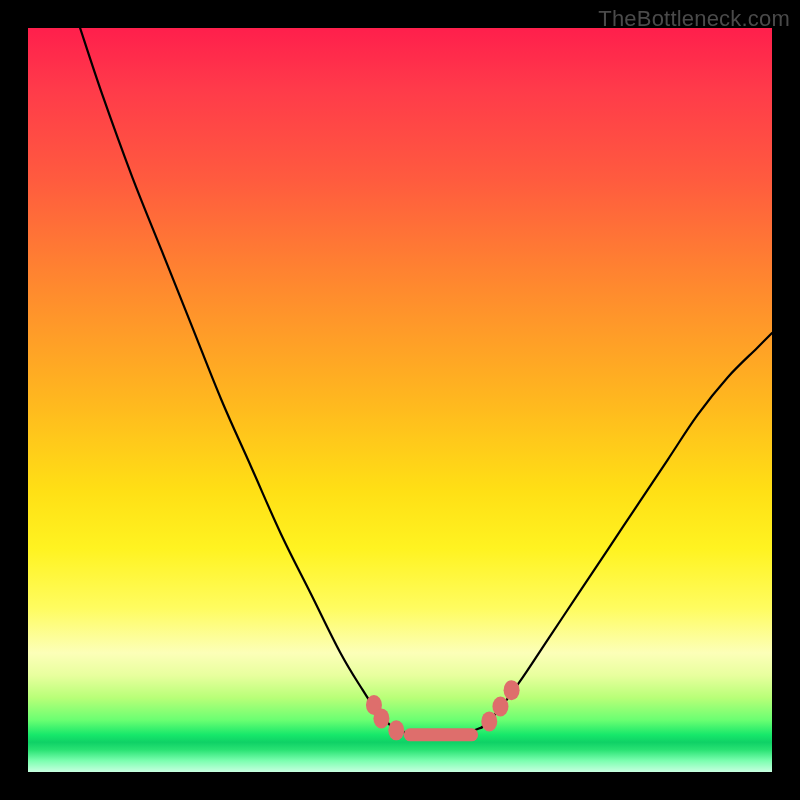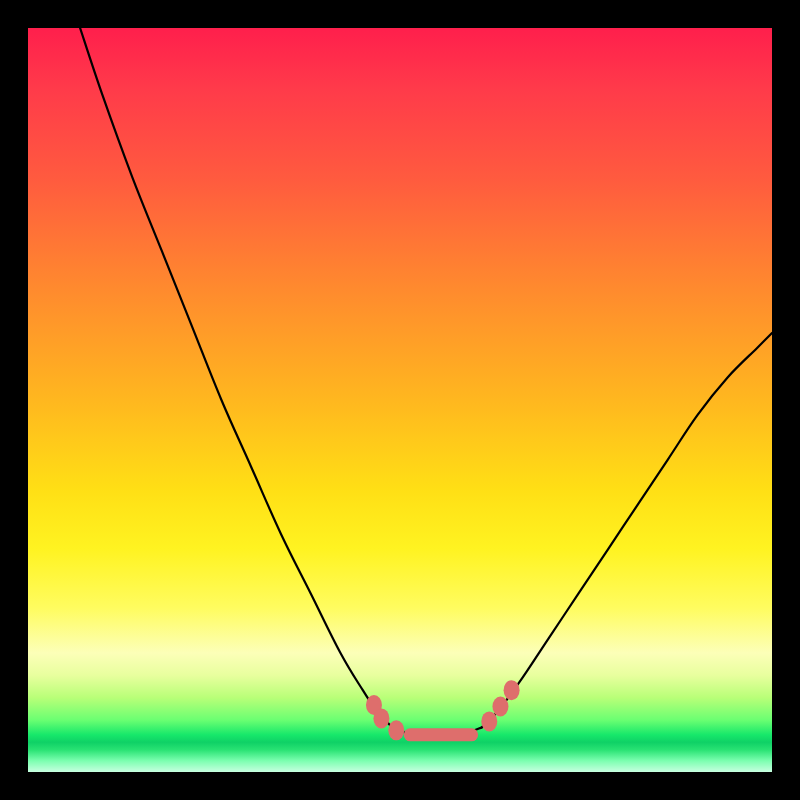--- a/index.html
+++ b/index.html
@@ -90,13 +90,14 @@
           <rect x="375.72" y="700.30" width="74.40" height="13" rx="6.5" class="pill"></rect>
           <ellipse cx="345.96" cy="677.04" rx="8" ry="10" class="dot"></ellipse>
           <ellipse cx="353.40" cy="690.43" rx="8" ry="10" class="dot"></ellipse>
           <ellipse cx="368.28" cy="702.34" rx="8" ry="10" class="dot"></ellipse>
           <ellipse cx="461.28" cy="693.41" rx="8" ry="10" class="dot"></ellipse>
           <ellipse cx="472.44" cy="678.53" rx="8" ry="10" class="dot"></ellipse>
           <ellipse cx="483.60" cy="662.16" rx="8" ry="10" class="dot"></ellipse>
         </g>
     </svg>
   </div>
+  <div class="watermark">TheBottleneck.com</div>
 </div>
 
 </body></html>

